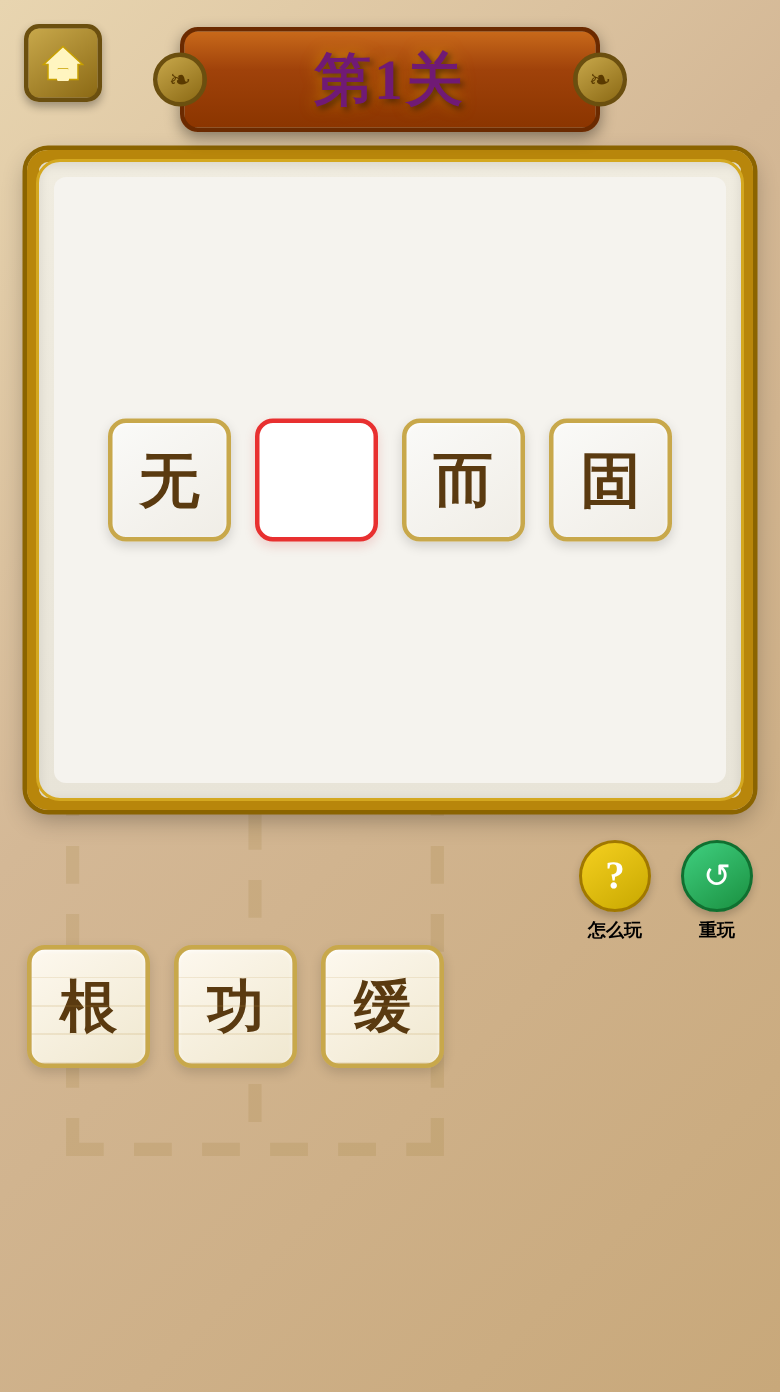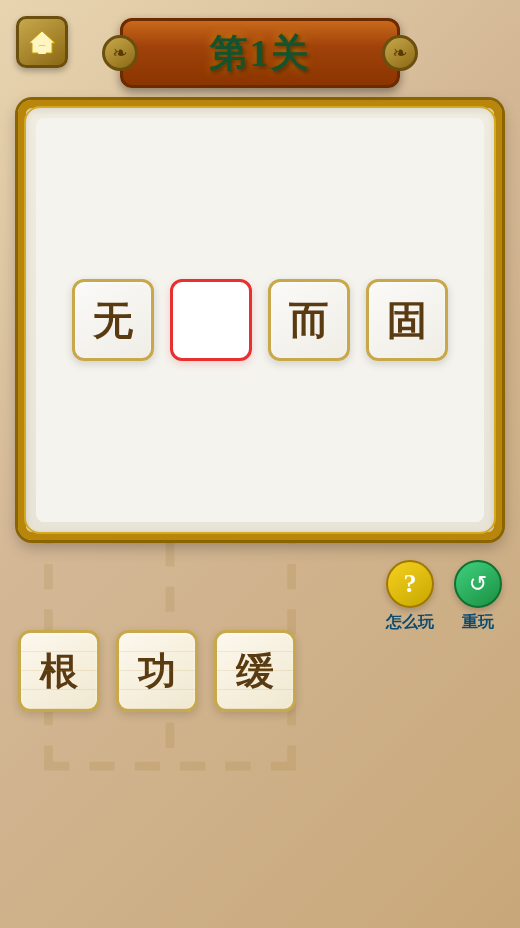--- a/index.html
+++ b/index.html
@@ -119,21 +119,21 @@
       font-size: 18px;
       color: #5a3a00;
       z-index: 2;
     }
 
     .banner-text {
       position: relative;
       z-index: 3;
       font-size: 38px;
       font-weight: bold;
-      color: #14532d;
+      color: #701a75;
       text-shadow: 2px 2px 4px rgba(0,0,0,0.5), 0 0 10px rgba(255,200,0,0.5);
       letter-spacing: 2px;
     }
 
     
     .game-board {
       position: absolute;
       top: 100px;
       left: 18px;
       right: 18px;
@@ -230,22 +230,22 @@
 
     .replay-icon {
       background: linear-gradient(145deg, #40d080, #1a9040);
       border: 2px solid #107030;
       box-shadow: 0 3px 6px rgba(0,0,0,0.2);
       color: #fff;
       font-size: 22px;
     }
 
     .control-label {
-      font-size: 16px;
-      color: #0c4a6e;
+      font-size: 12px;
+      color: #000000;
       font-weight: bold;
     }
 
     
     .answer-row {
       position: absolute;
       top: 630px;
       left: 18px;
       display: flex;
       gap: 16px;

